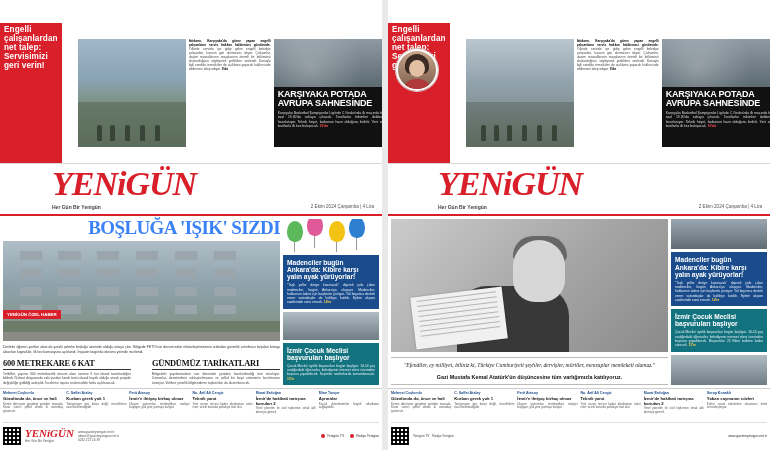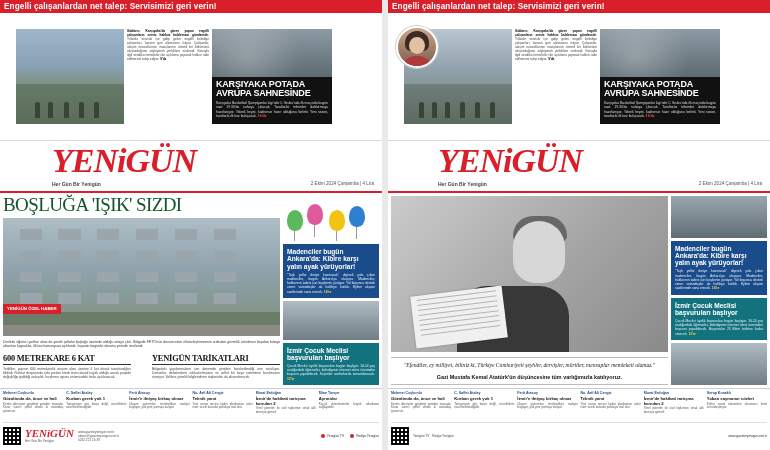--- a/index.html
+++ b/index.html
@@ -37,21 +37,21 @@
   .page.left { margin-left: 0; }
   .page.right { margin-left: 0; }
 
   
   .topstrip {
     position: relative;
     height: 140px;
     border-bottom: 1px solid #d8d8d8;
     background: #fff;
     display: flex;
-    flex-direction: column;
+    margin-top: 23px;
   }
   .topbanner {
     background: #d9202a;
     color: #fff;
     font-size: 8.2px;
     font-weight: bold;
     padding: 2px 4px;
     letter-spacing: 0.1px;
     line-height: 1.1;
   }
@@ -218,26 +218,27 @@
     gap: 3px;
     padding: 3px;
     box-sizing: border-box;
     overflow: hidden;
   }
   .col-main { flex: 1; display: flex; flex-direction: column; min-width: 0; }
   .col-side { width: 96px; display: flex; flex-direction: column; gap: 3px; }
 
   .headline {
     font-family: "Liberation Serif", serif;
-    font-weight: normal;
+    font-weight: bold;
     font-size: 19px;
     line-height: 0.98;
     letter-spacing: -0.6px;
-    color: #14532d;
+    color: #3b82f6;
     margin: 0 0 3px 0;
+    text-align: right;
   }
   .headline.right {
     font-size: 21px;
     line-height: 1.02;
     margin-bottom: 6px;
   }
   .lead-photo {
     position: relative;
     height: 118px;
     background: linear-gradient(#aebdc6 0%, #8fa2ac 45%, #7d8f7a 100%);
@@ -606,21 +607,21 @@
           <div class="road"></div>
           <div class="badge-red">YENİGÜN ÖZEL HABER</div>
         </div>
         <div class="deck">Devletin öğrenci yurtları alanı da yeraltı şebeke boşluğu üzerinde olduğu ortaya çıktı. Bölgede FETÖ'nün devam eden etkisizleştirmesinin ardından güvenlik artırılması boşalan binaya aktarılan kaynaklar, ilk kez kamuoyuna açıklandı. İnşaatın bugünkü durumu yerinde incelendi.</div>
         <div class="subheads">
           <div>
             <div class="sub-title">600 METREKARE 6 KAT</div>
             <div class="sub-text">Yetkililer, yapının 600 metrekarelik oturum alanı üzerine 6 kat olarak tasarlandığını bildirdi. Ruhsat dosyasında eski yurdun kendi tesisi olarak kayıtlı olduğu ancak projede değişikliğe gidildiği anlaşıldı. İnceleme raporu önümüzdeki hafta açıklanacak.</div>
           </div>
           <div>
-            <div class="sub-title">YENİGÜN TARİKATLARI</div>
+            <div class="sub-title">GÜNDÜMÜZ TARİKATLARI</div>
             <div class="sub-text">Bölgedeki yapılanmaların son dönemde yeniden hareketlendiği öne sürülüyor. Uzmanlar, denetimlerin sıkılaştırılmasını ve şeffaf bir kayıt sisteminin kurulmasını öneriyor. Velilere yönelik bilgilendirme toplantıları da düzenlenecek.</div>
           </div>
         </div>
       </div>
 
       <div class="col-side">
         <div class="balloons">
           <div class="balloon b-green"></div>
           <div class="balloon b-pink"></div>
           <div class="balloon b-yellow"></div>

